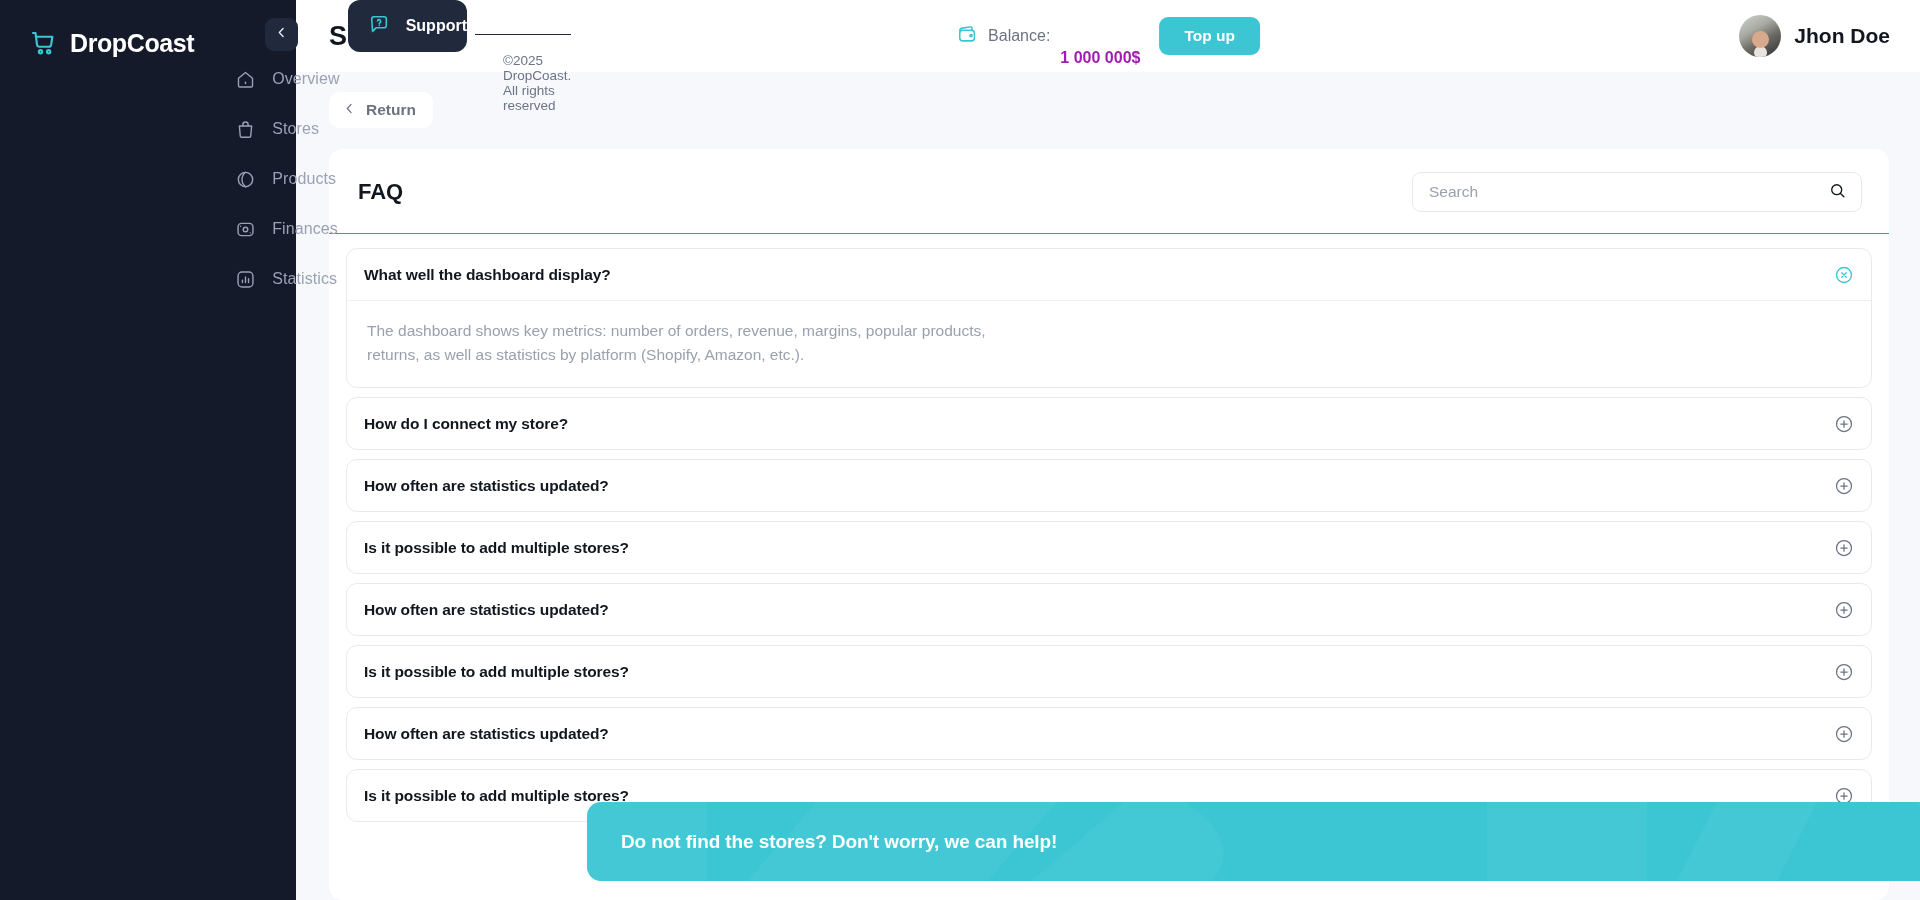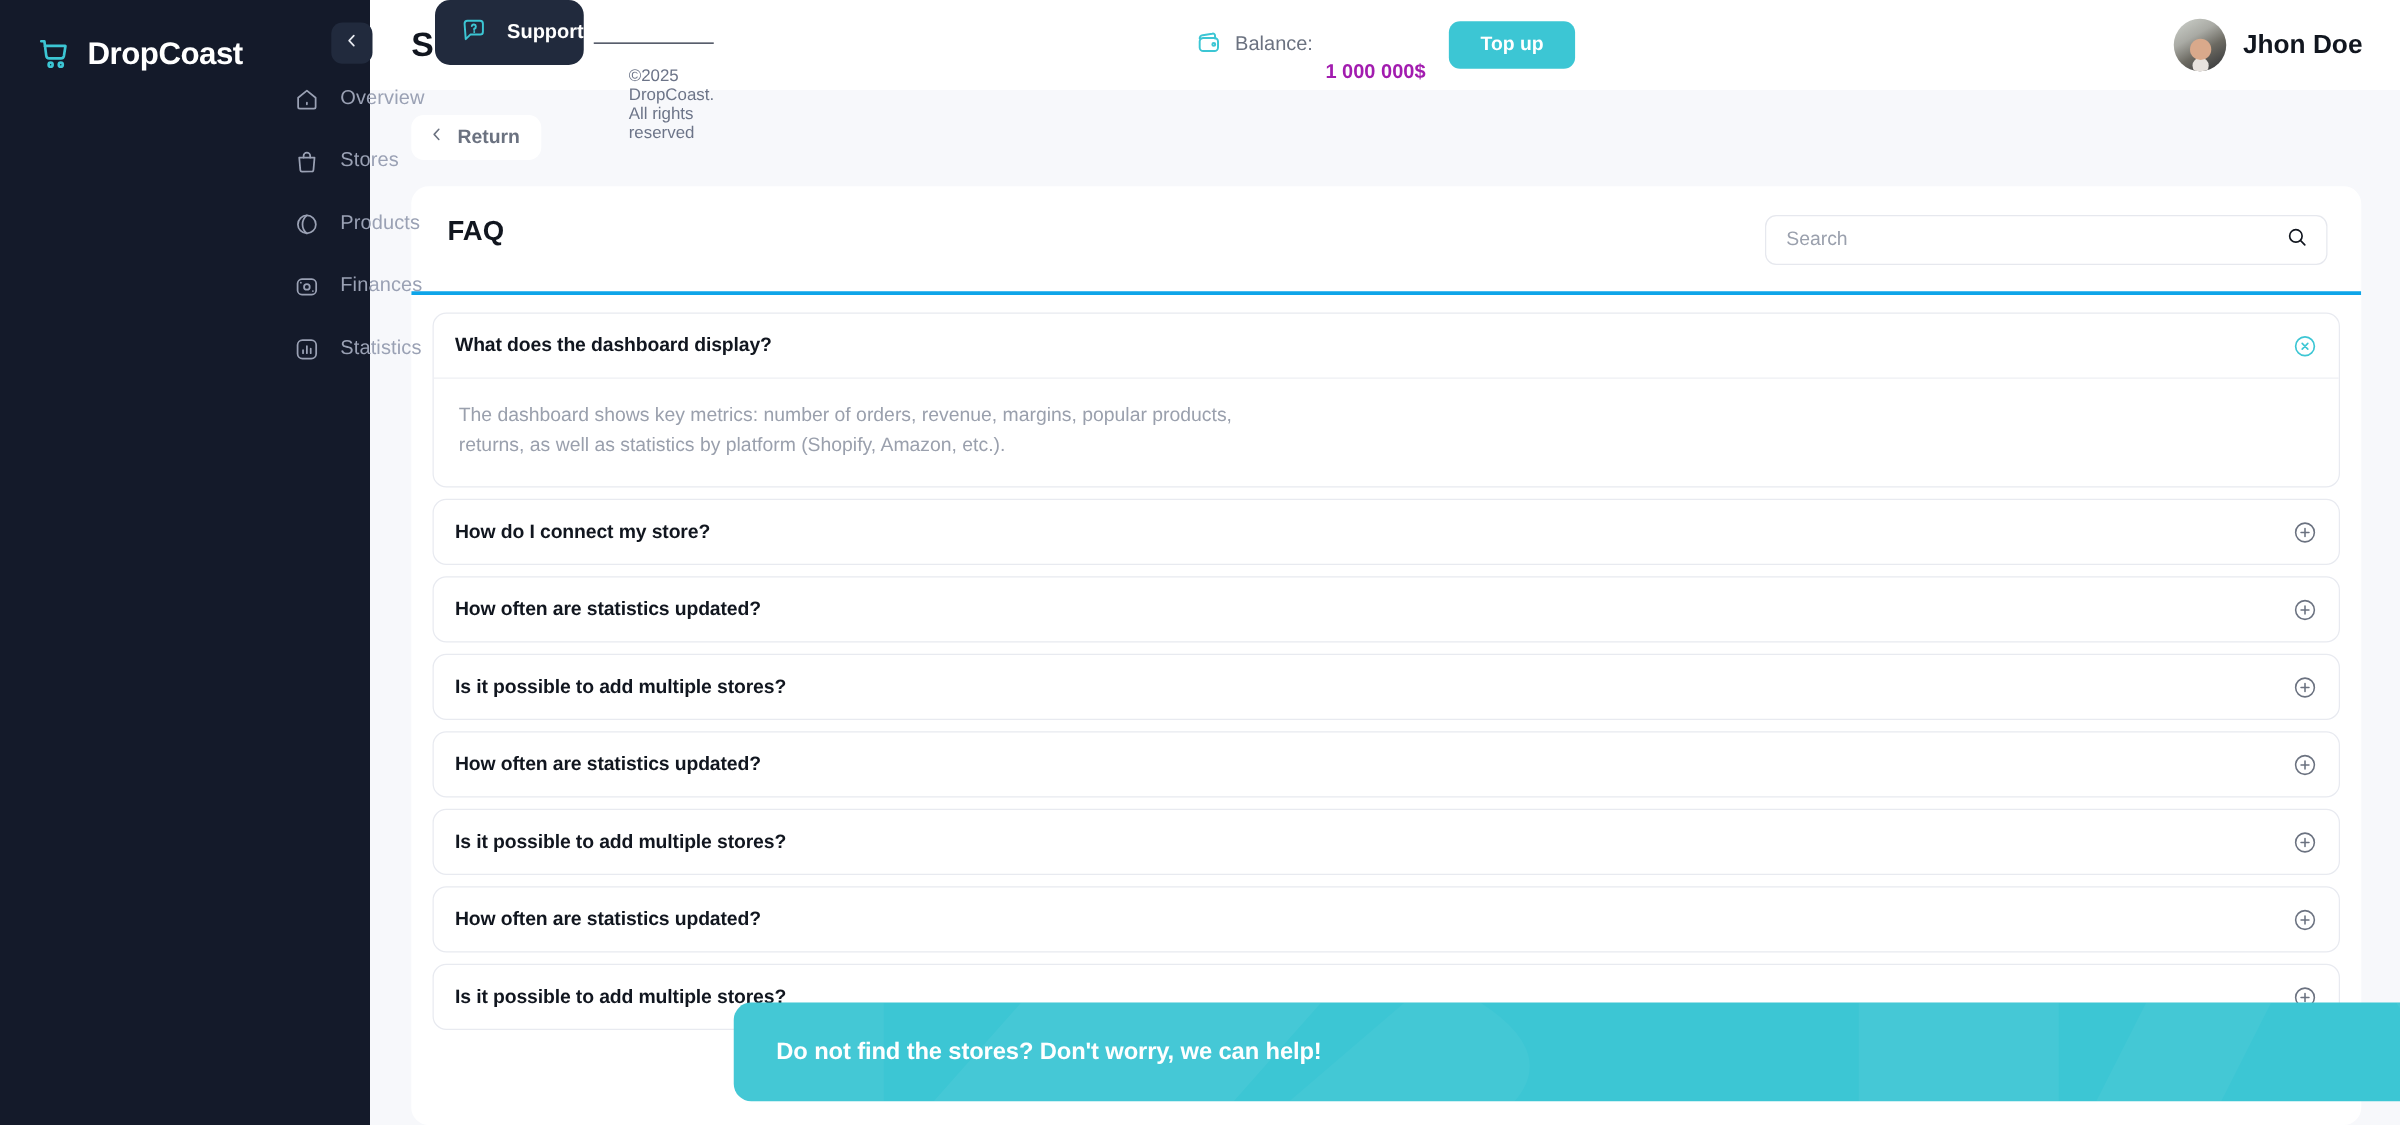--- a/index.html
+++ b/index.html
@@ -227,23 +227,24 @@
     border-radius: 14px;
     flex: 1 1 auto;
     min-height: 0;
     display: flex;
     flex-direction: column;
     overflow: hidden;
   }
 
   .faq-head {
     display: flex;
+    align-items: center;
     justify-content: space-between;
     padding: 23px 27px 21px 29px;
-    border-bottom: 3px solid #0ea5e9;
+    border-bottom: 1px solid #0ea5e9;
     flex: 0 0 auto;
   }
   .faq-title { font-size: 22px; font-weight: bold; color: #11161f; }
 
   .search-box {
     width: 450px;
     height: 40px;
     border: 1px solid #e6e8ee;
     border-radius: 9px;
     display: flex;
@@ -481,21 +482,21 @@
                 <path d="M15.8 15.8 20 20"></path>
               </svg>
             </span>
           </div>
         </div>
 
         <div class="faq-list">
 
           <div class="faq-item open">
             <div class="faq-q">
-              <span class="faq-q-text">What does the dashboard display?</span>
+              <span class="faq-q-text">What well the dashboard display?</span>
               <span class="toggle-icon">
                 <svg width="20" height="20" viewBox="0 0 24 24" fill="none" stroke="#3cc6d4" stroke-width="1.6" stroke-linecap="round" stroke-linejoin="round">
                   <circle cx="12" cy="12" r="9"></circle>
                   <path d="M9.3 9.3 14.7 14.7M14.7 9.3 9.3 14.7"></path>
                 </svg>
               </span>
             </div>
             <div class="faq-a">The dashboard shows key metrics: number of orders, revenue, margins, popular products, returns, as well as statistics by platform (Shopify, Amazon, etc.).</div>
           </div>
 

